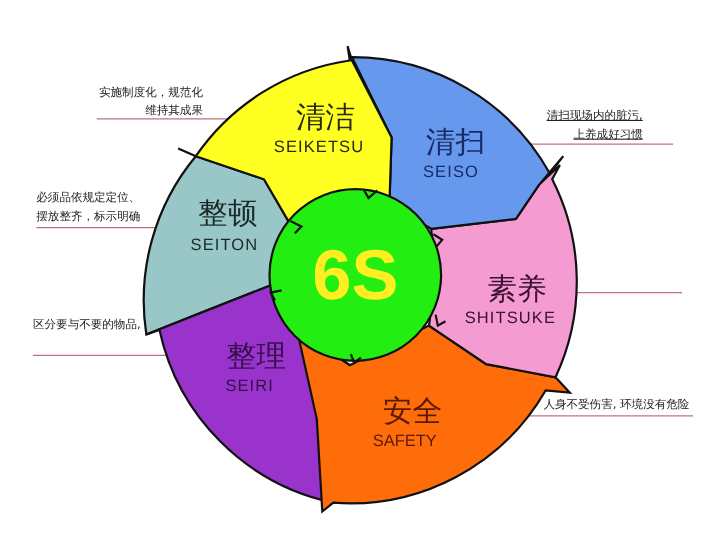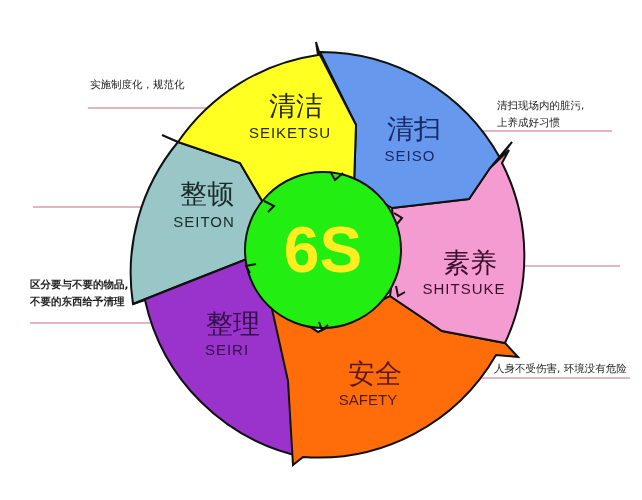--- a/index.html
+++ b/index.html
@@ -1,19 +1,19 @@
 <!DOCTYPE html>
 <html><head>
 <meta charset="utf-8">
 <style>
   html, body { margin: 0; padding: 0; background: #ffffff; }
   body { width: 642px; height: 500px; position: relative; overflow: hidden;
          font-family: "DejaVu Sans", "Liberation Sans", sans-serif; }
   #stage { position: absolute; left: 0; top: 0; width: 642px; height: 500px; }
-  .note { position: absolute; font-size: 10.5px; line-height: 17px; color: #222; white-space: nowrap; }
+  .note { position: absolute; font-size: 10.5px; line-height: 17px; color: #222; white-space: nowrap; text-align: right; }
   .seg-cn { font-family: "DejaVu Sans", sans-serif; font-size: 27px; }
   .seg-en { font-family: "Liberation Sans", sans-serif; font-size: 15px; }
 </style>
 </head>
 <body>
 
 <div id="stage">
 <svg width="642" height="500" viewBox="0 0 642 500" xmlns="http://www.w3.org/2000/svg">
 
   <g stroke="#c27080" stroke-width="1.2" fill="none">
@@ -75,25 +75,29 @@
   </g>
   <g>
     <text class="seg-cn" x="207" y="203" text-anchor="middle" fill="#1a2a2a">整顿</text>
     <text class="seg-en" x="204" y="227" text-anchor="middle" fill="#1a2a2a" letter-spacing="1">SEITON</text>
   </g>
 </svg>
 
 
 <div class="note" style="left:90px; top:76px;">
   <div>实施制度化，规范化</div>
+  <div>维持其成果</div>
 </div>
-<div class="note" style="left:497px; top:97px;">
+<div class="note" style="left:497px; top:97px;text-decoration:underline;">
   <div>清扫现场内的脏污,</div>
   <div>上养成好习惯</div>
 </div>
 <div class="note" style="left:494px; top:360px;">
   <div>人身不受伤害, 环境没有危险</div>
 </div>
-<div class="note" style="left:30px; top:276px;font-weight:bold;">
+<div class="note" style="left:30px; top:287px;">
   <div>区分要与不要的物品,</div>
-  <div>不要的东西给予清理</div>
+</div>
+<div class="note" style="left:33px; top:172px;">
+  <div>必须品依规定定位、</div>
+  <div>摆放整齐，标示明确</div>
 </div>
 </div>
 
 </body></html>

